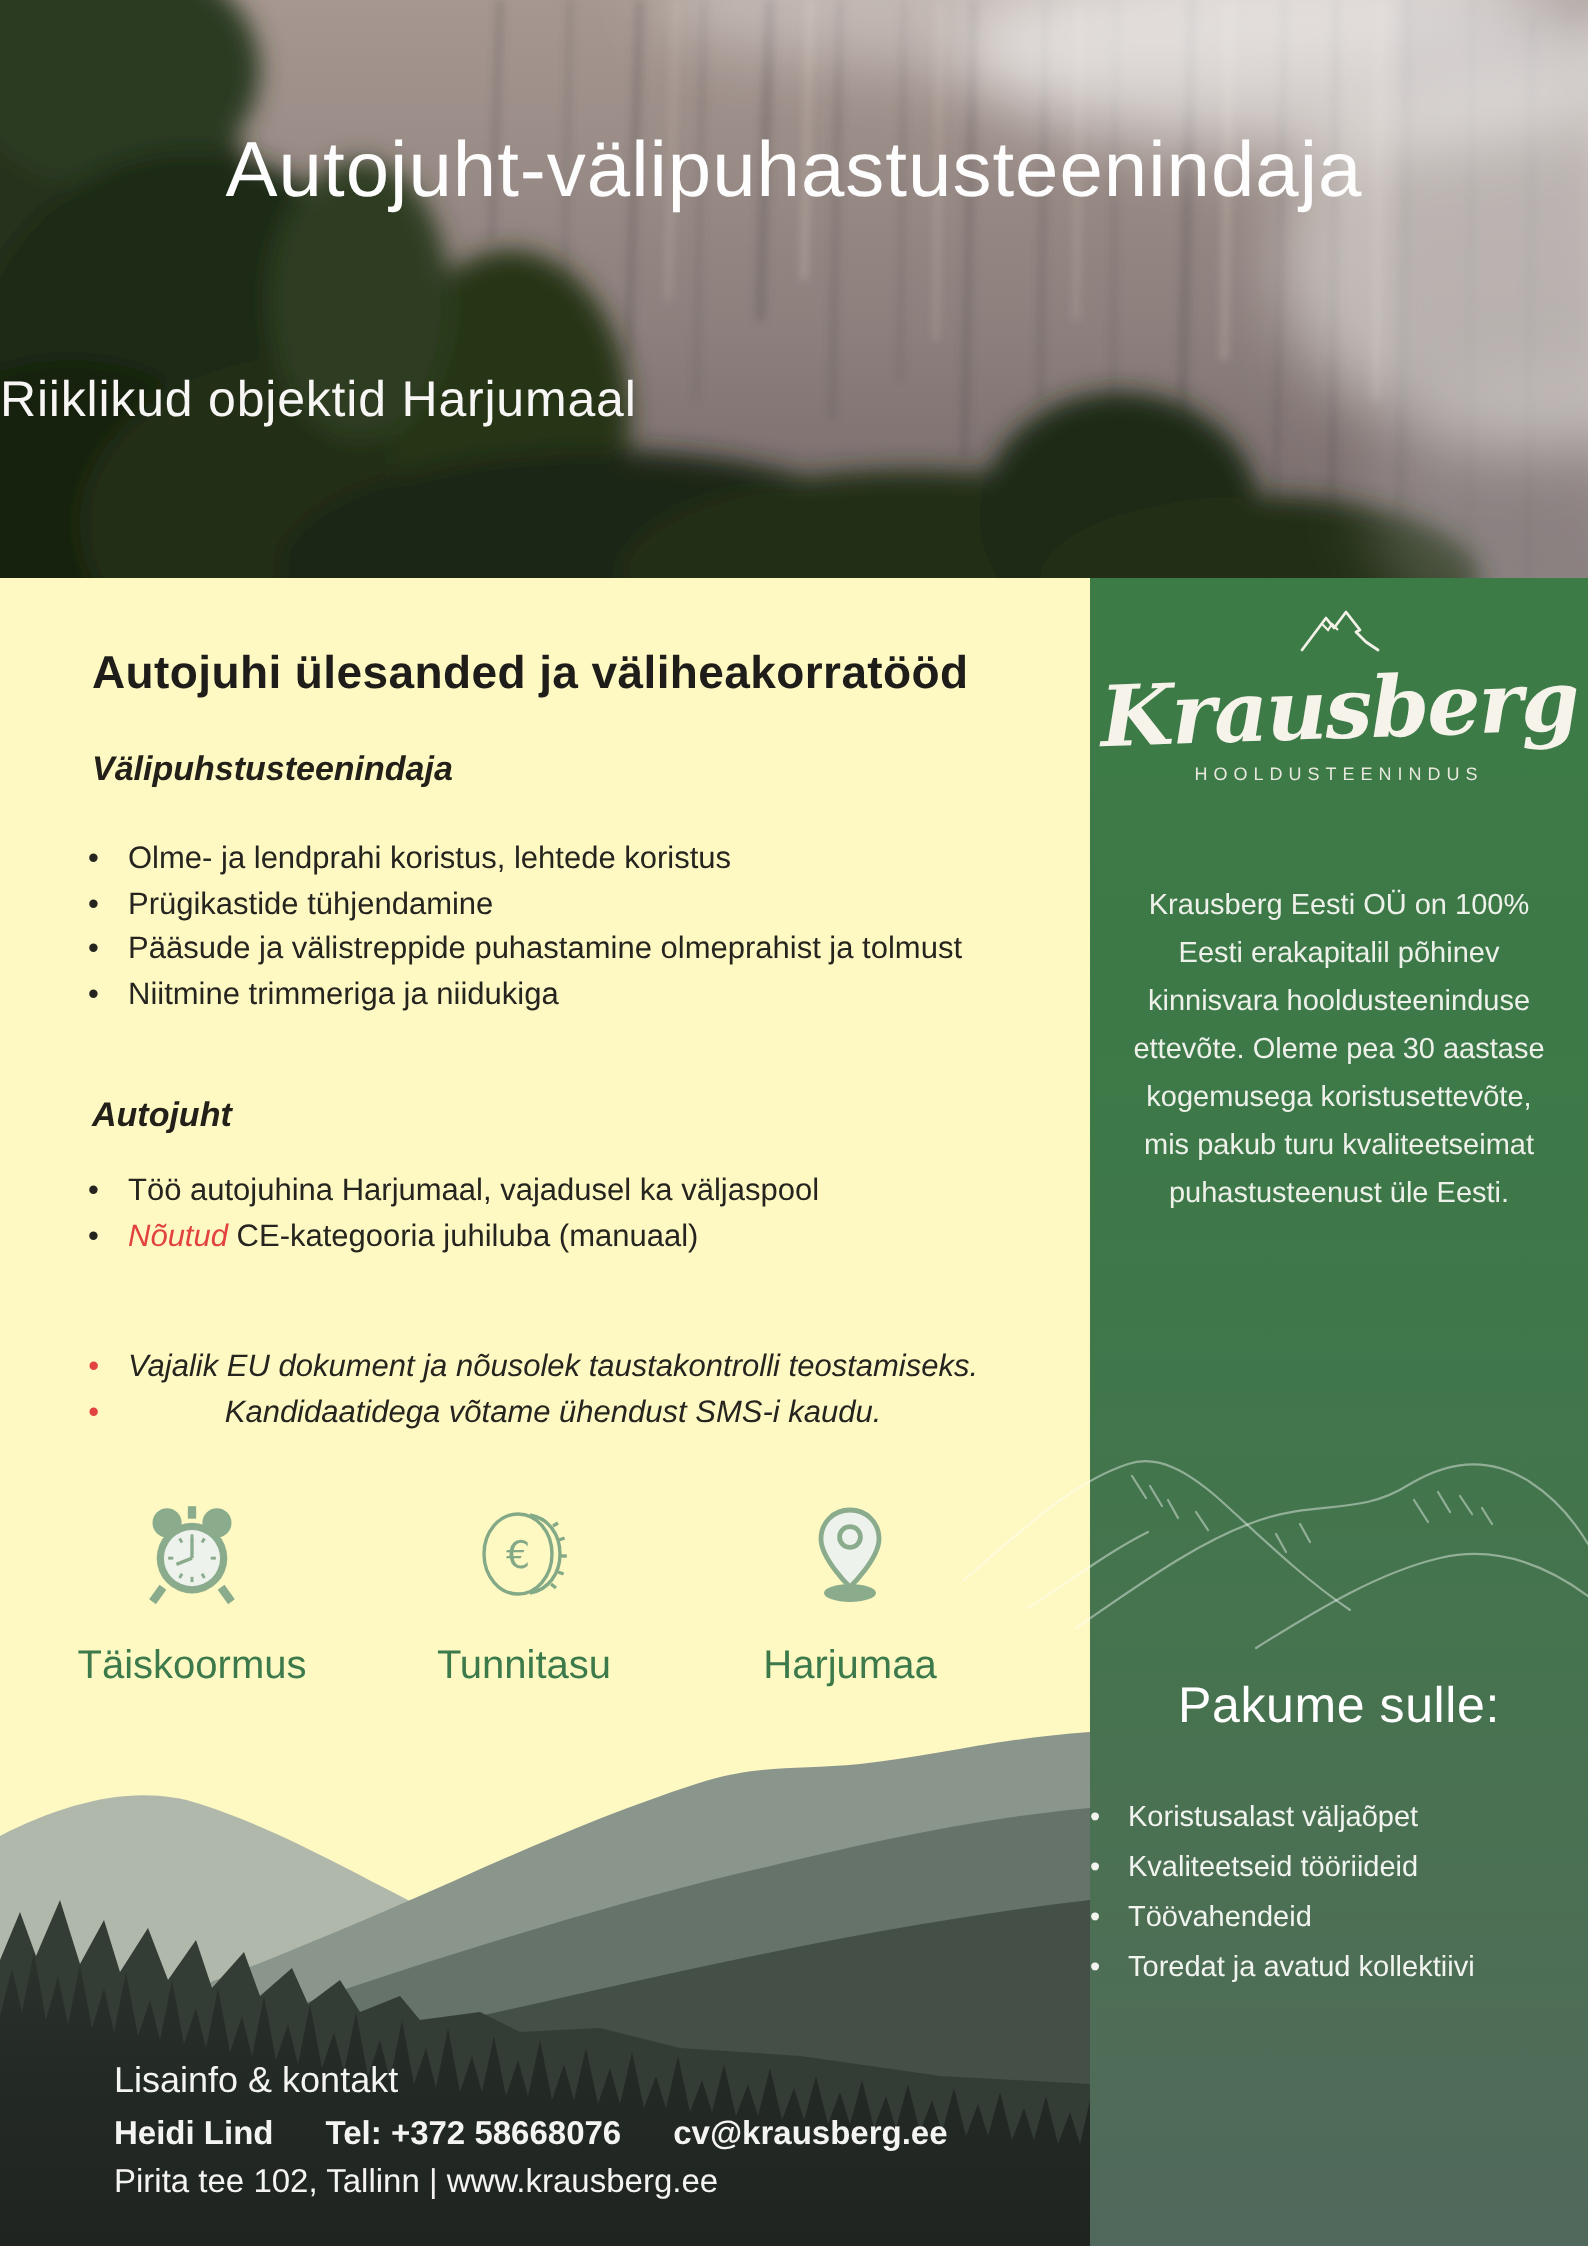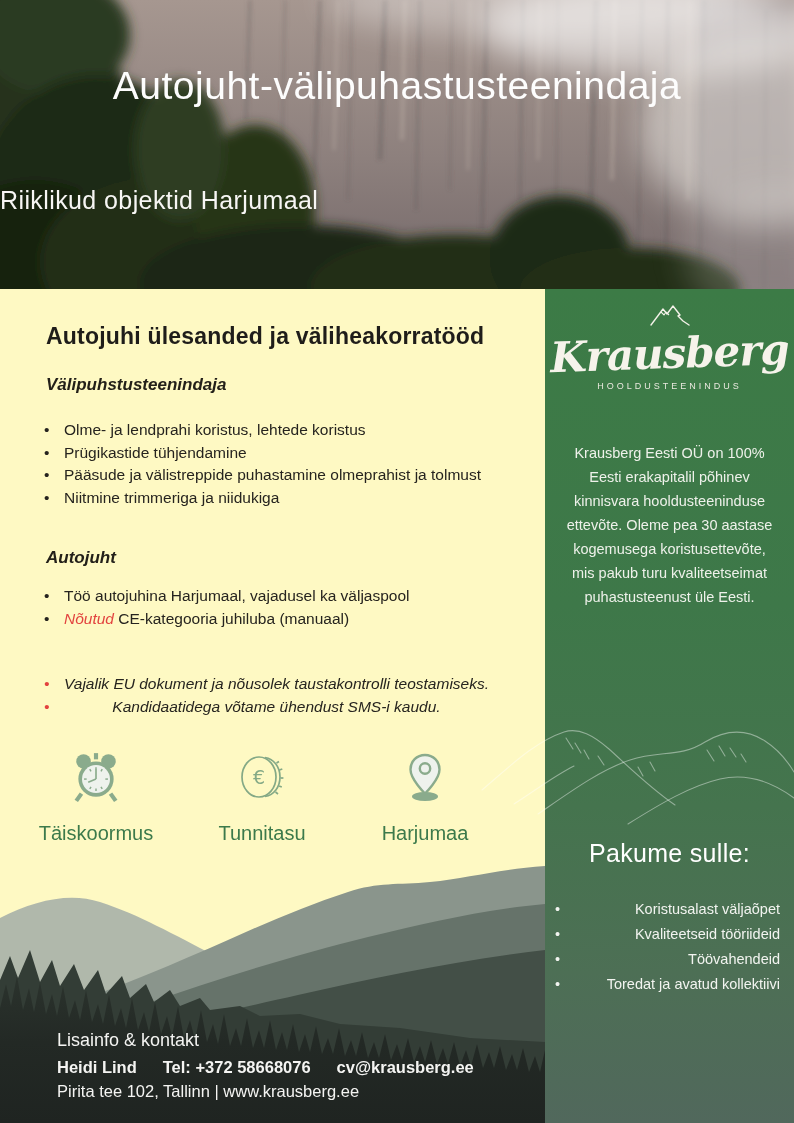--- a/index.html
+++ b/index.html
@@ -44,21 +44,21 @@
     background:linear-gradient(180deg,#3c7b46 0%, #3e7849 38%, #45744e 62%, #4d6f55 82%, #51685c 100%);
     color:#fff; }
   .logo-block { position:absolute; left:0; top:14px; width:100%; text-align:center; }
   .logo-script { font-family:"DejaVu Serif", serif; font-style:italic; font-weight:700;
     font-size:42px; color:#f6f3eb; letter-spacing:-1px; line-height:1.1; transform:rotate(-2deg); }
   .logo-tagline { margin-top:4px; font-size:9px; letter-spacing:3px; color:#e9e8de; }
   .about-text { position:absolute; left:15px; top:152px; width:219px; text-align:center;
     font-size:14.5px; line-height:24px; color:#eef1ea; }
   .offer-heading { position:absolute; left:0; top:550px; width:100%; text-align:center;
     font-size:25px; font-weight:400; color:#ffffff; letter-spacing:.3px; }
-  ul.offer { position:absolute; left:10px; top:608px; list-style:none; width:225px;text-align:right; }
+  ul.offer { position:absolute; left:0; top:608px; list-style:none; width:225px; }
   ul.offer li { position:relative; padding-left:19px; font-size:14.5px; line-height:25px; color:#f2f4f0; }
   ul.offer li::before { content:"•"; position:absolute; left:0; top:0; }
 
   
   .mountain-art { position:absolute; left:478px; top:692px; width:316px; height:160px; z-index:3; }
 
   
   .footer { position:absolute; left:0; top:858px; width:545px; height:265px; }
   .footer-text { position:absolute; left:57px; top:1030px; z-index:4; color:#f4f4f2; }
   .contact-heading { font-size:18px; font-weight:400; }

